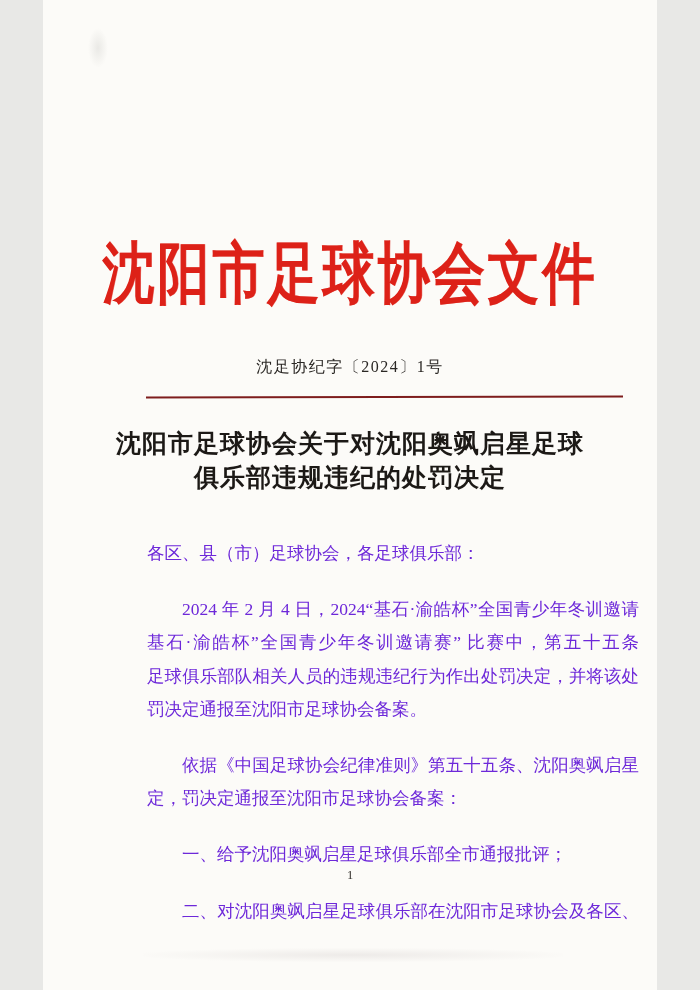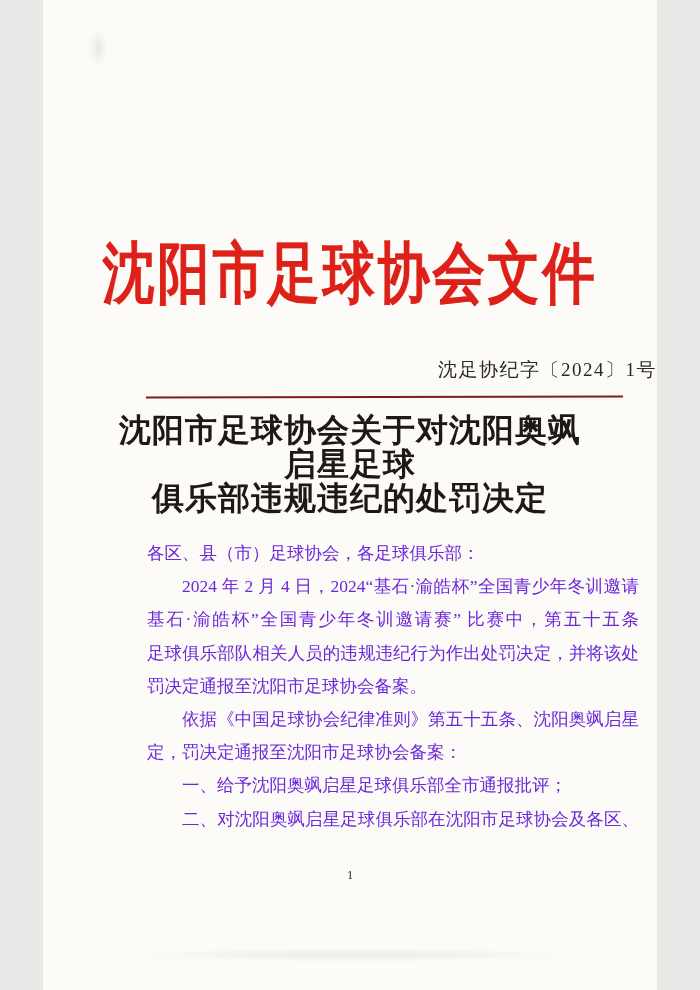--- a/index.html
+++ b/index.html
@@ -54,59 +54,59 @@
     letter-spacing: 3px;
     transform: scaleY(1.28);
     transform-origin: center;
     text-shadow: 0.5px 0.5px 0 rgba(221,33,24,0.55);
   }
 
   .doc-number {
     position: absolute;
     left: 0; right: 0;
     top: 357px;
-    text-align: right;
-    font-size: 19px;
+    text-align: center;
+    font-size: 16px;
     letter-spacing: 1.5px;
     color: #2a2724;
   }
 
   .red-rule {
     position: absolute;
     left: 103px;
     top: 396px;
     width: 477px;
     height: 2px;
     background: #7e1d1d;
     transform: rotate(-0.15deg);
   }
 
   .doc-title {
     position: absolute;
     left: 60px; right: 60px;
-    top: 413px;
+    top: 427px;
     text-align: center;
     font-weight: bold;
-    font-size: 32px;
+    font-size: 25px;
     line-height: 34px;
     letter-spacing: 1px;
     color: #1c1916;
   }
 
   .doc-body {
     position: absolute;
     left: 104px;
     top: 537px;
     width: 492px;
     font-size: 17.5px;
     line-height: 33.2px;
     color: #6d28d9;
   }
   .line { white-space: nowrap; }
-  .line.indent { padding-left: 35px; }
+  .line.indent { padding-left: 35px; margin-top: 23px; }
   .line.justify {
     white-space: normal;
     text-align: justify;
     text-align-last: justify;
   }
 
   .page-number {
     position: absolute;
     left: 0; right: 0;
     top: 868px;

